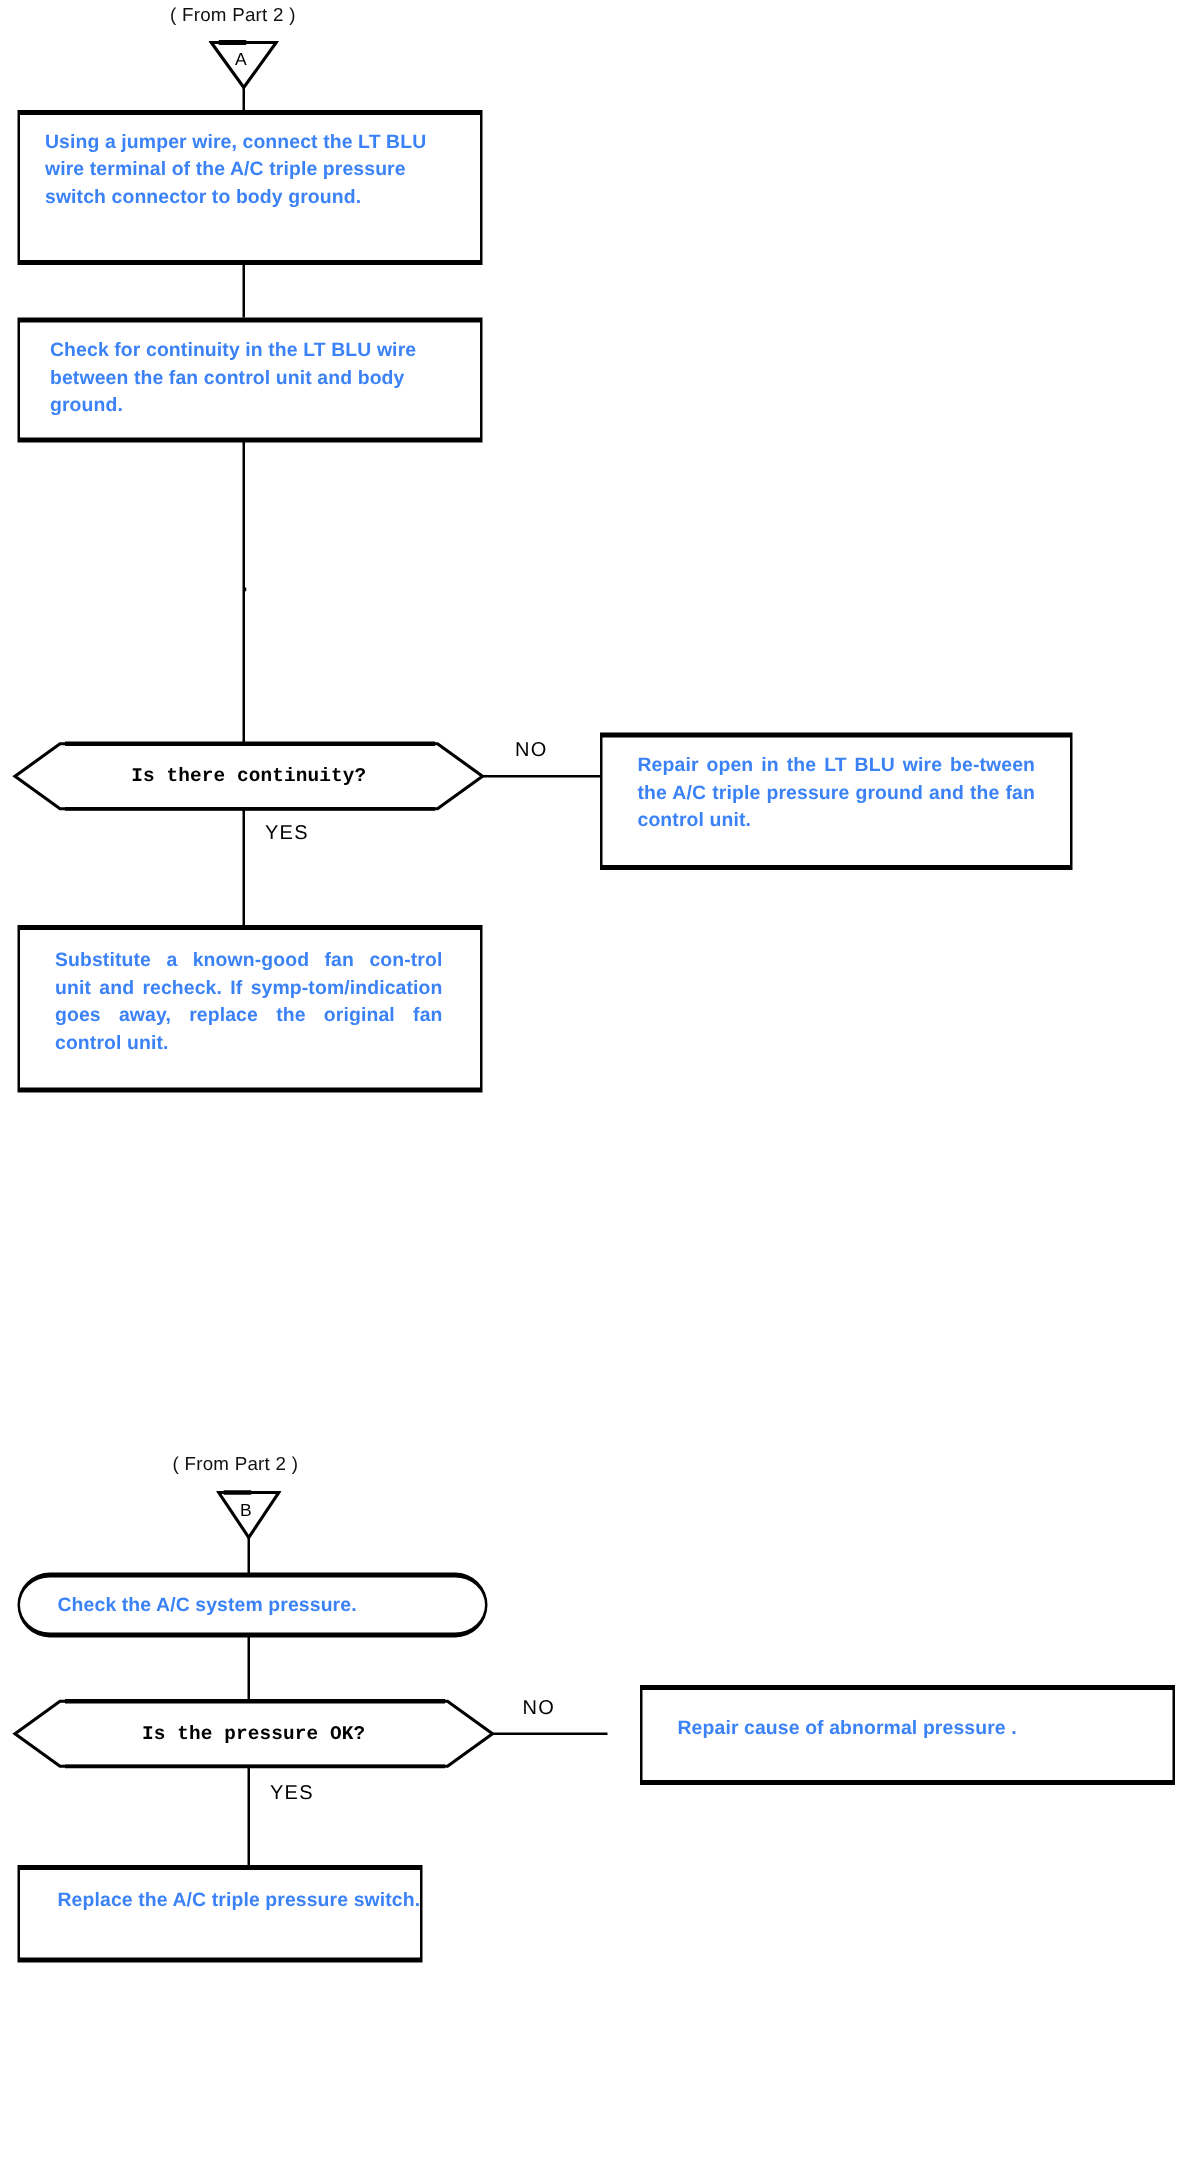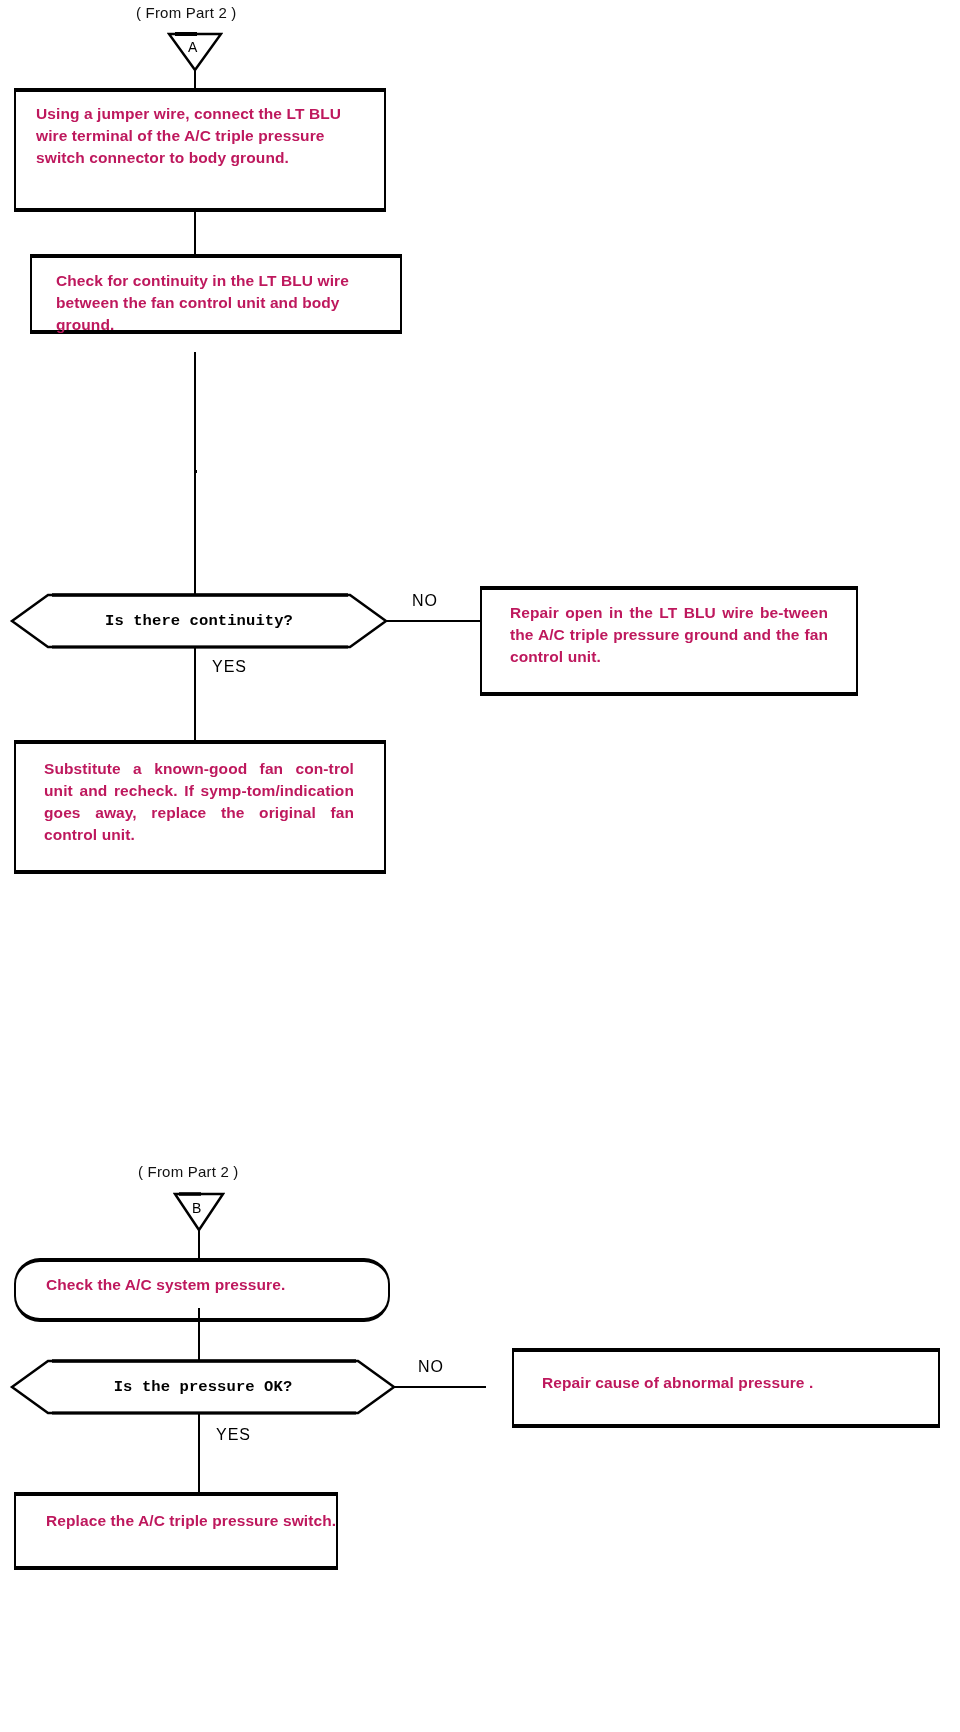--- a/index.html
+++ b/index.html
@@ -50,21 +50,21 @@
     box-sizing: border-box;
   }
   .pbox.thick-edges {
     border-top-width: 4px;
     border-bottom-width: 4px;
   }
   .pbox .ptext {
     font-size: 15.5px;
     font-weight: bold;
     line-height: 1.42;
-    color: #be185d;
+    color: #3b82f6;
     letter-spacing: 0.1px;
   }
   .ptext.justify { text-align: justify; text-align-last: left; }
   .ptext.plain { text-align: left; }
 
   
   .hex {
     position: absolute;
     font-family: Liberation Mono, monospace;
   }
@@ -112,21 +112,21 @@
   </div>
 
   <div class="vline" style="left:194px; top:68px; height:22px;"></div>
 
   <div class="pbox thick-edges" style="left:14px; top:88px; width:372px; height:124px;">
     <div class="ptext plain abs" style="left:20px; top:11px; width:330px;">Using a jumper wire, connect the LT BLU wire terminal of the A/C triple pressure switch connector to body ground.</div>
   </div>
 
   <div class="vline" style="left:194px; top:210px; height:46px;"></div>
 
-  <div class="pbox thick-edges" style="left:30px; top:254px; width:372px; height:80px;">
+  <div class="pbox thick-edges" style="left:14px; top:254px; width:372px; height:100px;">
     <div class="ptext plain abs" style="left:24px; top:12px; width:330px;">Check for continuity in the LT BLU wire between the fan control unit and body ground.</div>
   </div>
 
   <div class="vline" style="left:194px; top:352px; height:242px;"></div>
 
   <div class="artifact" style="left:195px; top:470px; width:2px; height:3px;"></div>
 
   <div class="hex" style="left:8px; top:592px; width:382px; height:58px;">
     <svg width="382" height="58" viewBox="0 0 382 58">
       <polygon points="4,29 40,3 342,3 378,29 342,55 40,55" fill="#ffffff" stroke="#000000" stroke-width="2.5"></polygon>
@@ -155,21 +155,21 @@
   <div class="tri-wrap" style="left:173px; top:1192px; width:52px; height:40px;">
     <svg width="52" height="40" viewBox="0 0 52 40">
       <polygon points="2,2 50,2 26,38" fill="#ffffff" stroke="#000000" stroke-width="2.5"></polygon>
       <line x1="6" y1="2" x2="28" y2="2" stroke="#000000" stroke-width="3.5"></line>
     </svg>
     <div class="tri-letter" style="left:19px; top:9px;">B</div>
   </div>
 
   <div class="vline" style="left:198px; top:1228px; height:32px;"></div>
 
-  <div class="pbox thick-edges" style="left:14px; top:1258px; width:376px; height:64px;border-radius:26px;">
+  <div class="pbox thick-edges" style="left:14px; top:1258px; width:376px; height:52px;border-radius:26px;">
     <div class="ptext plain abs" style="left:30px; top:12px; width:330px;">Check the A/C system pressure.</div>
   </div>
 
   <div class="vline" style="left:198px; top:1308px; height:52px;"></div>
 
   <div class="hex" style="left:8px; top:1358px; width:390px; height:58px;">
     <svg width="390" height="58" viewBox="0 0 390 58">
       <polygon points="4,29 40,3 350,3 386,29 350,55 40,55" fill="#ffffff" stroke="#000000" stroke-width="2.5"></polygon>
       <line x1="44" y1="3" x2="348" y2="3" stroke="#000000" stroke-width="3.5"></line>
       <line x1="44" y1="55" x2="348" y2="55" stroke="#000000" stroke-width="3"></line>

